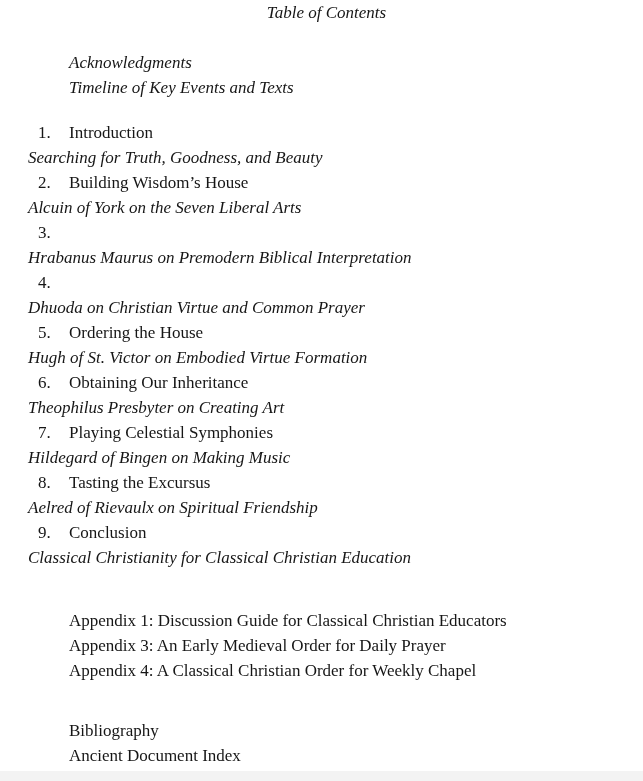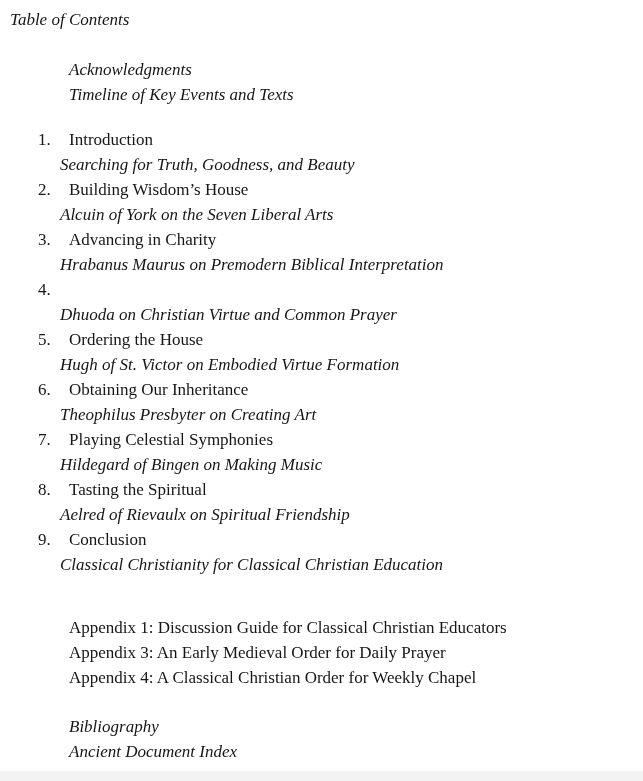--- a/index.html
+++ b/index.html
@@ -15,50 +15,50 @@
   }
   .doc {
     font-family: "Liberation Serif", "DejaVu Serif", serif;
     font-size: 17px;
     line-height: 25px;
     color: #161616;
     width: 643px;
   }
   .toc-title {
     font-style: italic;
-    padding: 7px 0 0 10px;
+    padding: 0 0 0 10px;
+    text-align: center;
   }
   .front-matter {
     margin: 25px 14px 0 69px;
     font-style: italic;
     font-family: Liberation Serif, serif;
   }
   .chapters {
     margin: 20px 0 0 0;
     padding: 0;
     list-style: none;
   }
   .chapter-line {
     display: flex;
   }
   .chapter-num {
     margin-left: 38px;
     width: 31px;
     flex: 0 0 31px;
   }
   .chapter-subtitle {
-    margin-left: 60px;
+    margin-left: 28px;
     font-style: italic;
   }
   .appendices {
     margin: 38px 0 0 69px;
   }
   .back-matter {
-    margin: 24px 0 0 69px;
-    font-style: italic;
+    margin: 35px 0 0 69px;
   }
   .page-bottom {
     position: absolute;
     left: 0;
     bottom: 0;
     width: 643px;
     height: 10px;
     background: #f3f3f3;
   }
 </style>
@@ -88,21 +88,20 @@
       <div class="chapter-line">
         <span class="chapter-num">2.</span>
         <span class="chapter-title">Building Wisdom’s House</span>
       </div>
       <div class="chapter-subtitle">Alcuin of York on the Seven Liberal Arts</div>
     </div>
 
     <div class="chapter">
       <div class="chapter-line">
         <span class="chapter-num">3.</span>
-        <span class="chapter-title">Advancing in Charity</span>
       </div>
       <div class="chapter-subtitle">Hrabanus Maurus on Premodern Biblical Interpretation</div>
     </div>
 
     <div class="chapter">
       <div class="chapter-line">
         <span class="chapter-num">4.</span>
       </div>
       <div class="chapter-subtitle">Dhuoda on Christian Virtue and Common Prayer</div>
     </div>
@@ -127,21 +126,21 @@
       <div class="chapter-line">
         <span class="chapter-num">7.</span>
         <span class="chapter-title">Playing Celestial Symphonies</span>
       </div>
       <div class="chapter-subtitle">Hildegard of Bingen on Making Music</div>
     </div>
 
     <div class="chapter">
       <div class="chapter-line">
         <span class="chapter-num">8.</span>
-        <span class="chapter-title">Tasting the Spiritual</span>
+        <span class="chapter-title">Tasting the Excursus</span>
       </div>
       <div class="chapter-subtitle">Aelred of Rievaulx on Spiritual Friendship</div>
     </div>
 
     <div class="chapter">
       <div class="chapter-line">
         <span class="chapter-num">9.</span>
         <span class="chapter-title">Conclusion</span>
       </div>
       <div class="chapter-subtitle">Classical Christianity for Classical Christian Education</div>

